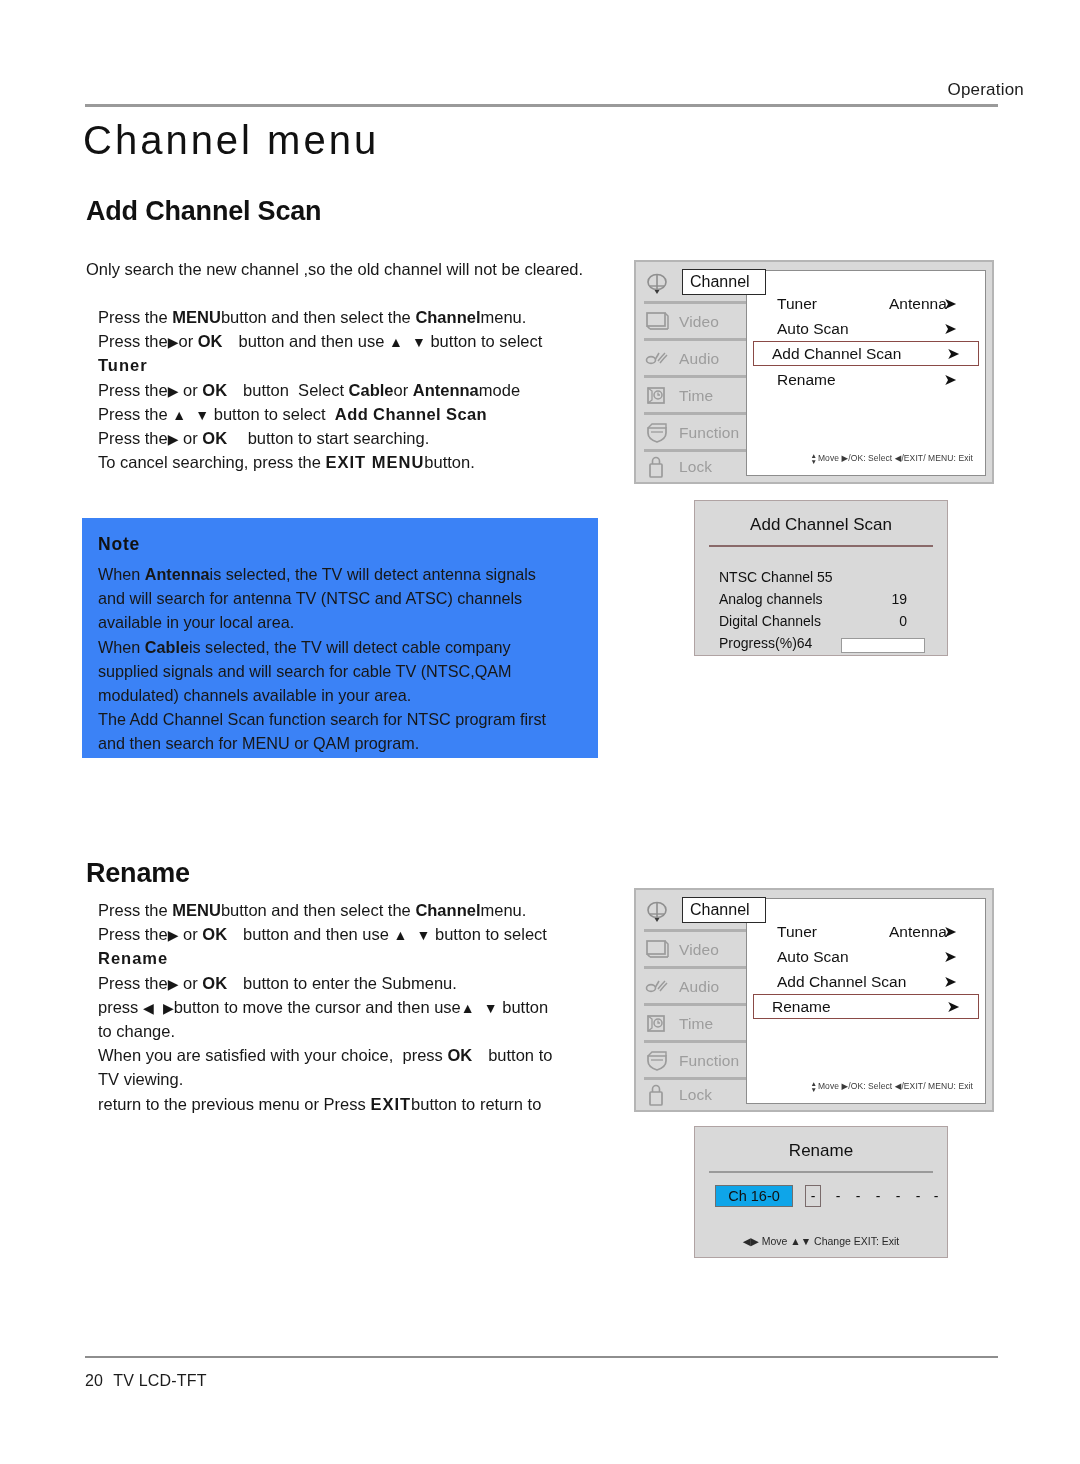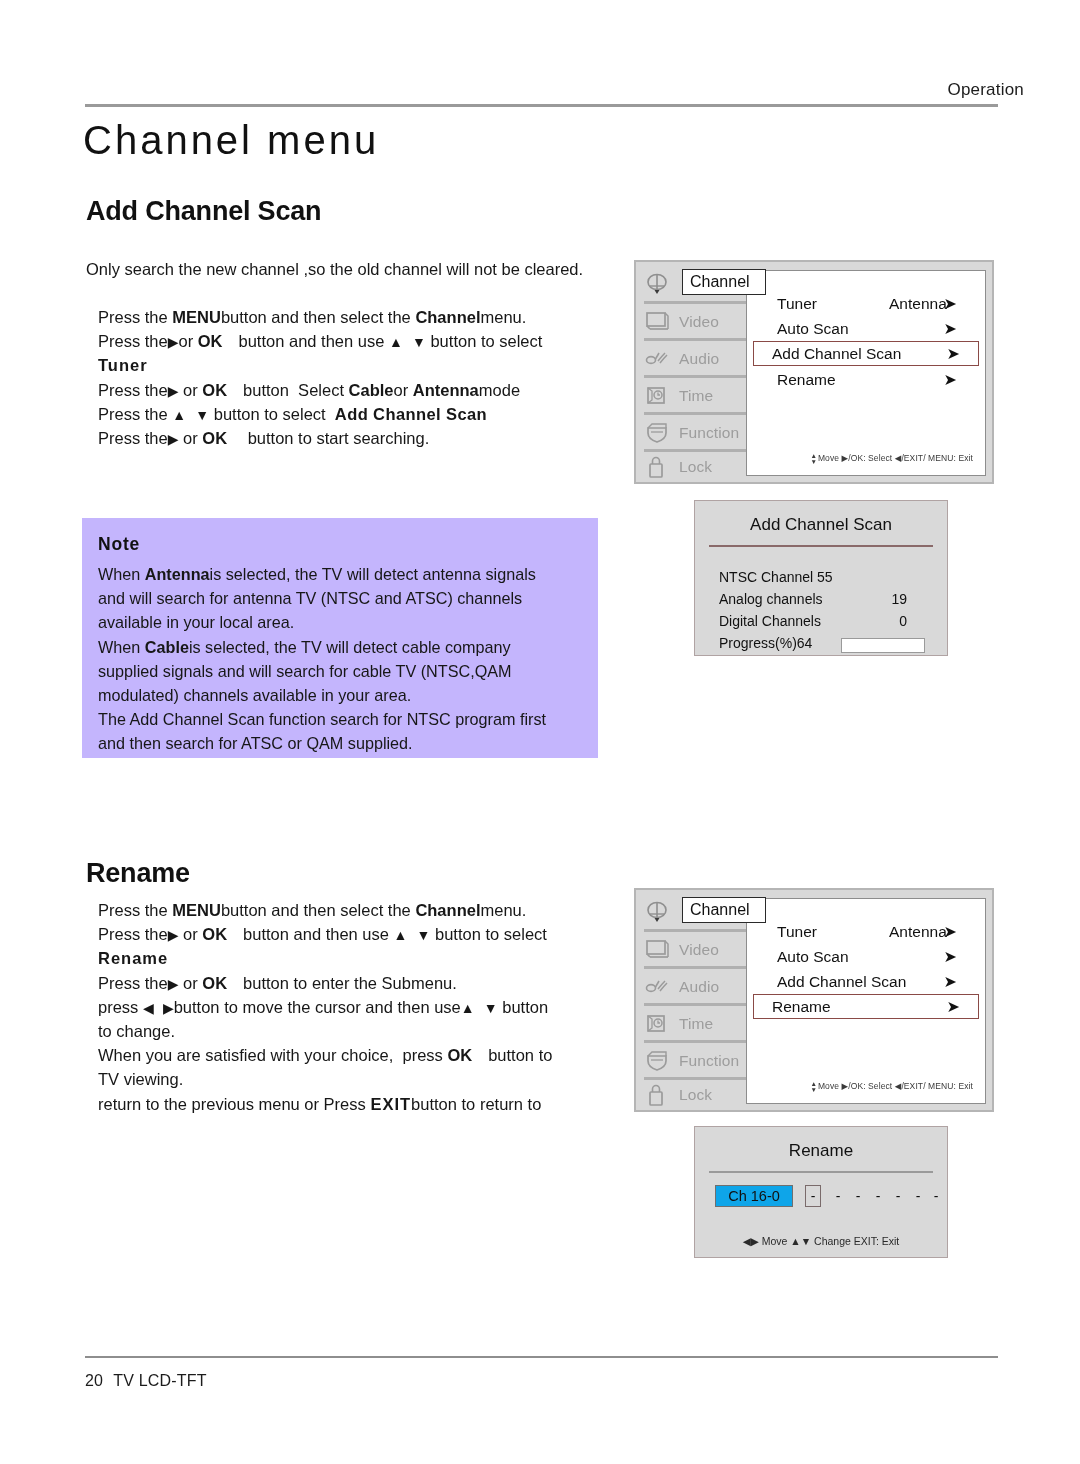--- a/index.html
+++ b/index.html
@@ -44,21 +44,21 @@
   #steps-add{left:98px;top:305px;}
   #steps-rename{left:98px;top:898px;}
   .steps .ln{white-space:nowrap;}
   .steps b{font-weight:bold;}
   .tri{font-size:14px;line-height:1;}
   .okgap{display:inline-block;width:16px;}
 
   
   .note{
     position:absolute;left:82px;top:518px;width:516px;height:240px;
-    background:#c4b5fd;
+    background:#3b82f6;
   }
   .note-h{
     position:absolute;left:16px;top:16px;font-size:17.5px;font-weight:bold;
     letter-spacing:.8px;color:#111;
   }
   .note-b{
     position:absolute;left:16px;top:44px;width:492px;
     font-size:16.2px;line-height:24.2px;color:#171717;
   }
   .note-b b{font-weight:bold;}
@@ -193,33 +193,34 @@
 
   <div class="lead">Only search the new channel ,so the old channel will not be cleared.</div>
 
   <div class="steps" id="steps-add">
     <div class="ln">Press the <b>MENU</b>button and then select the <b>Channel</b>menu.</div>
     <div class="ln">Press the<span class="tri">▶</span>or <b>OK</b><span class="okgap"></span>button and then use <span class="tri">▲</span>&nbsp; <span class="tri">▼</span> button to select</div>
     <div class="ln"><b style="letter-spacing:1px">Tuner</b></div>
     <div class="ln">Press the<span class="tri">▶</span> or <b>OK</b><span class="okgap"></span>button &nbsp;Select <b>Cable</b>or <b>Antenna</b>mode</div>
     <div class="ln">Press the <span class="tri">▲</span>&nbsp; <span class="tri">▼</span> button to select &nbsp;<b style="letter-spacing:.4px">Add Channel Scan</b></div>
     <div class="ln">Press the<span class="tri">▶</span> or <b>OK</b><span class="okgap"></span>&nbsp;button to start searching.</div>
+    <div class="ln">To cancel searching, press the <b style="letter-spacing:1px">EXIT MENU</b>button.</div>
   </div>
 
   <div class="note">
     <div class="note-h">Note</div>
     <div class="note-b">
       <div>When <b>Antenna</b>is selected, the TV will detect antenna signals</div>
       <div>and will search for antenna TV (NTSC and ATSC) channels</div>
       <div>available in your local area.</div>
       <div>When <b>Cable</b>is selected, the TV will detect cable company</div>
       <div>supplied signals and will search for cable TV (NTSC,QAM</div>
       <div>modulated) channels available in your area.</div>
       <div>The Add Channel Scan function search for NTSC program first</div>
-      <div>and then search for ATSC or QAM supplied.</div>
+      <div>and then search for MENU or QAM program.</div>
     </div>
   </div>
 
   <div class="osd" id="osd1">
     <div class="osd-side">
       <div class="side-row active" style="top:6px">
         <span class="ico">
           <svg viewBox="0 0 26 24">
               <ellipse cx="13" cy="9" rx="9" ry="7.5" fill="none" stroke="#8f8f8f" stroke-width="1.6"></ellipse>
               <path d="M13 1.5 L13 17" stroke="#8f8f8f" stroke-width="1.6"></path>

